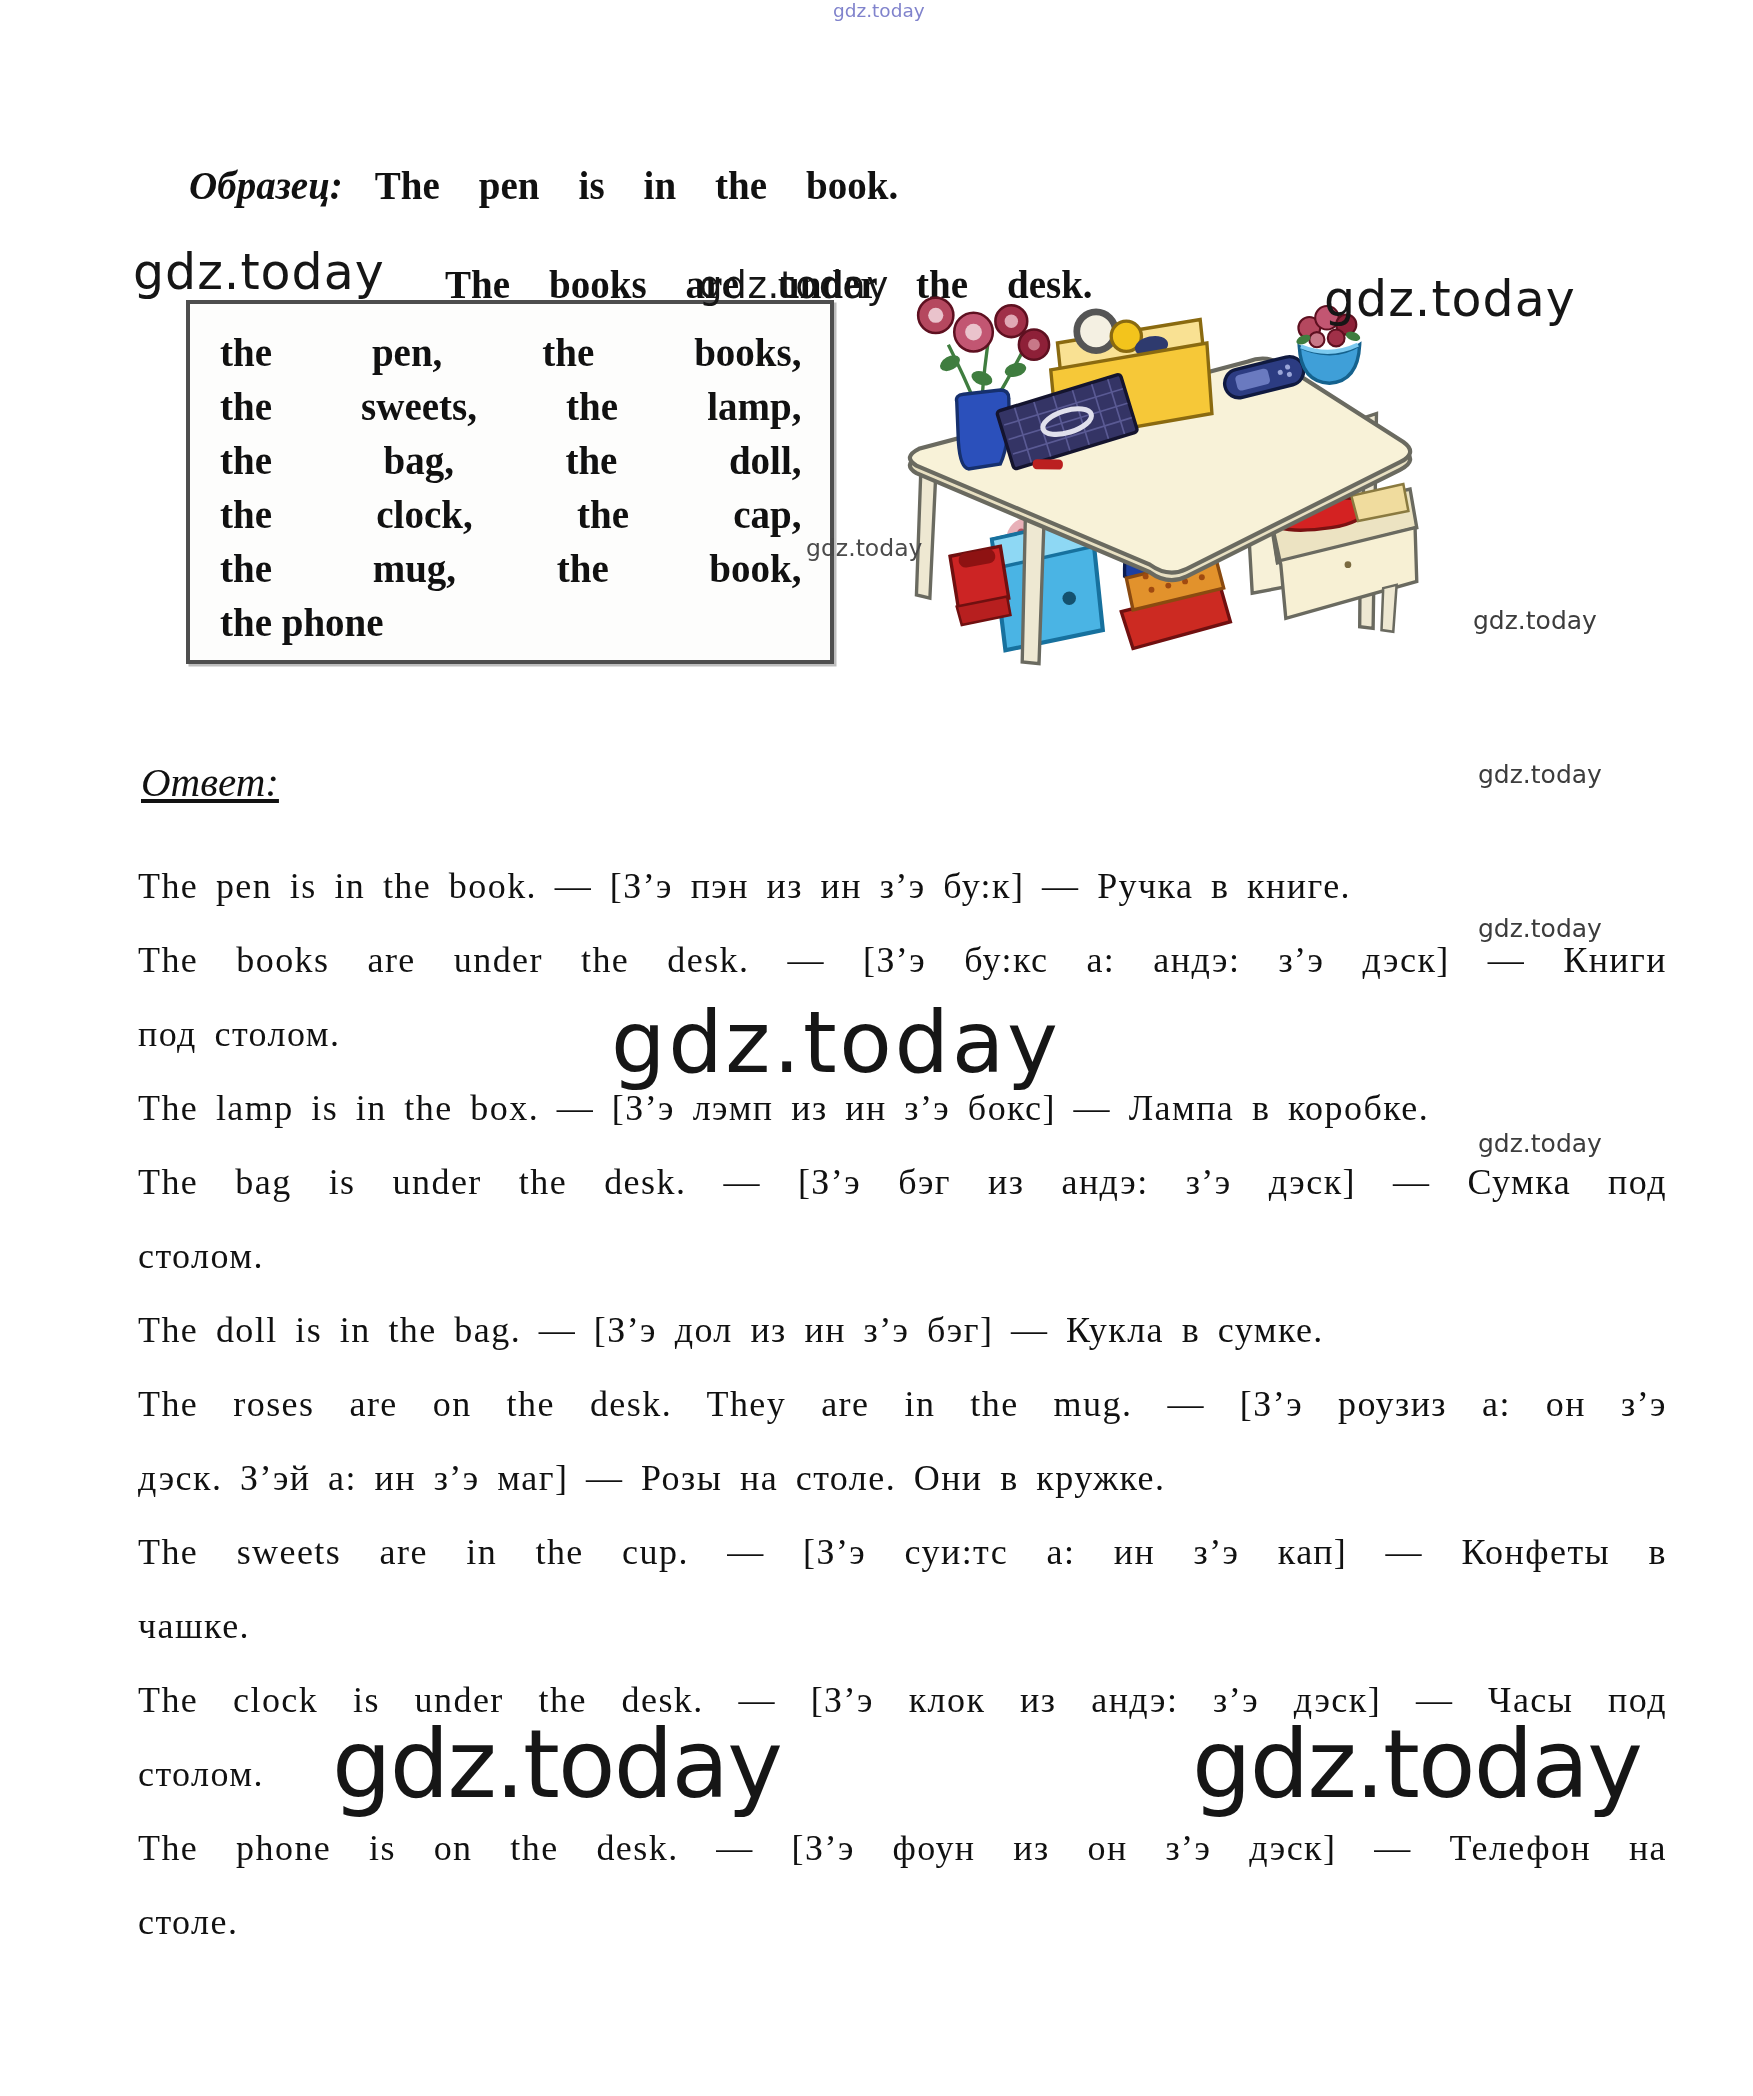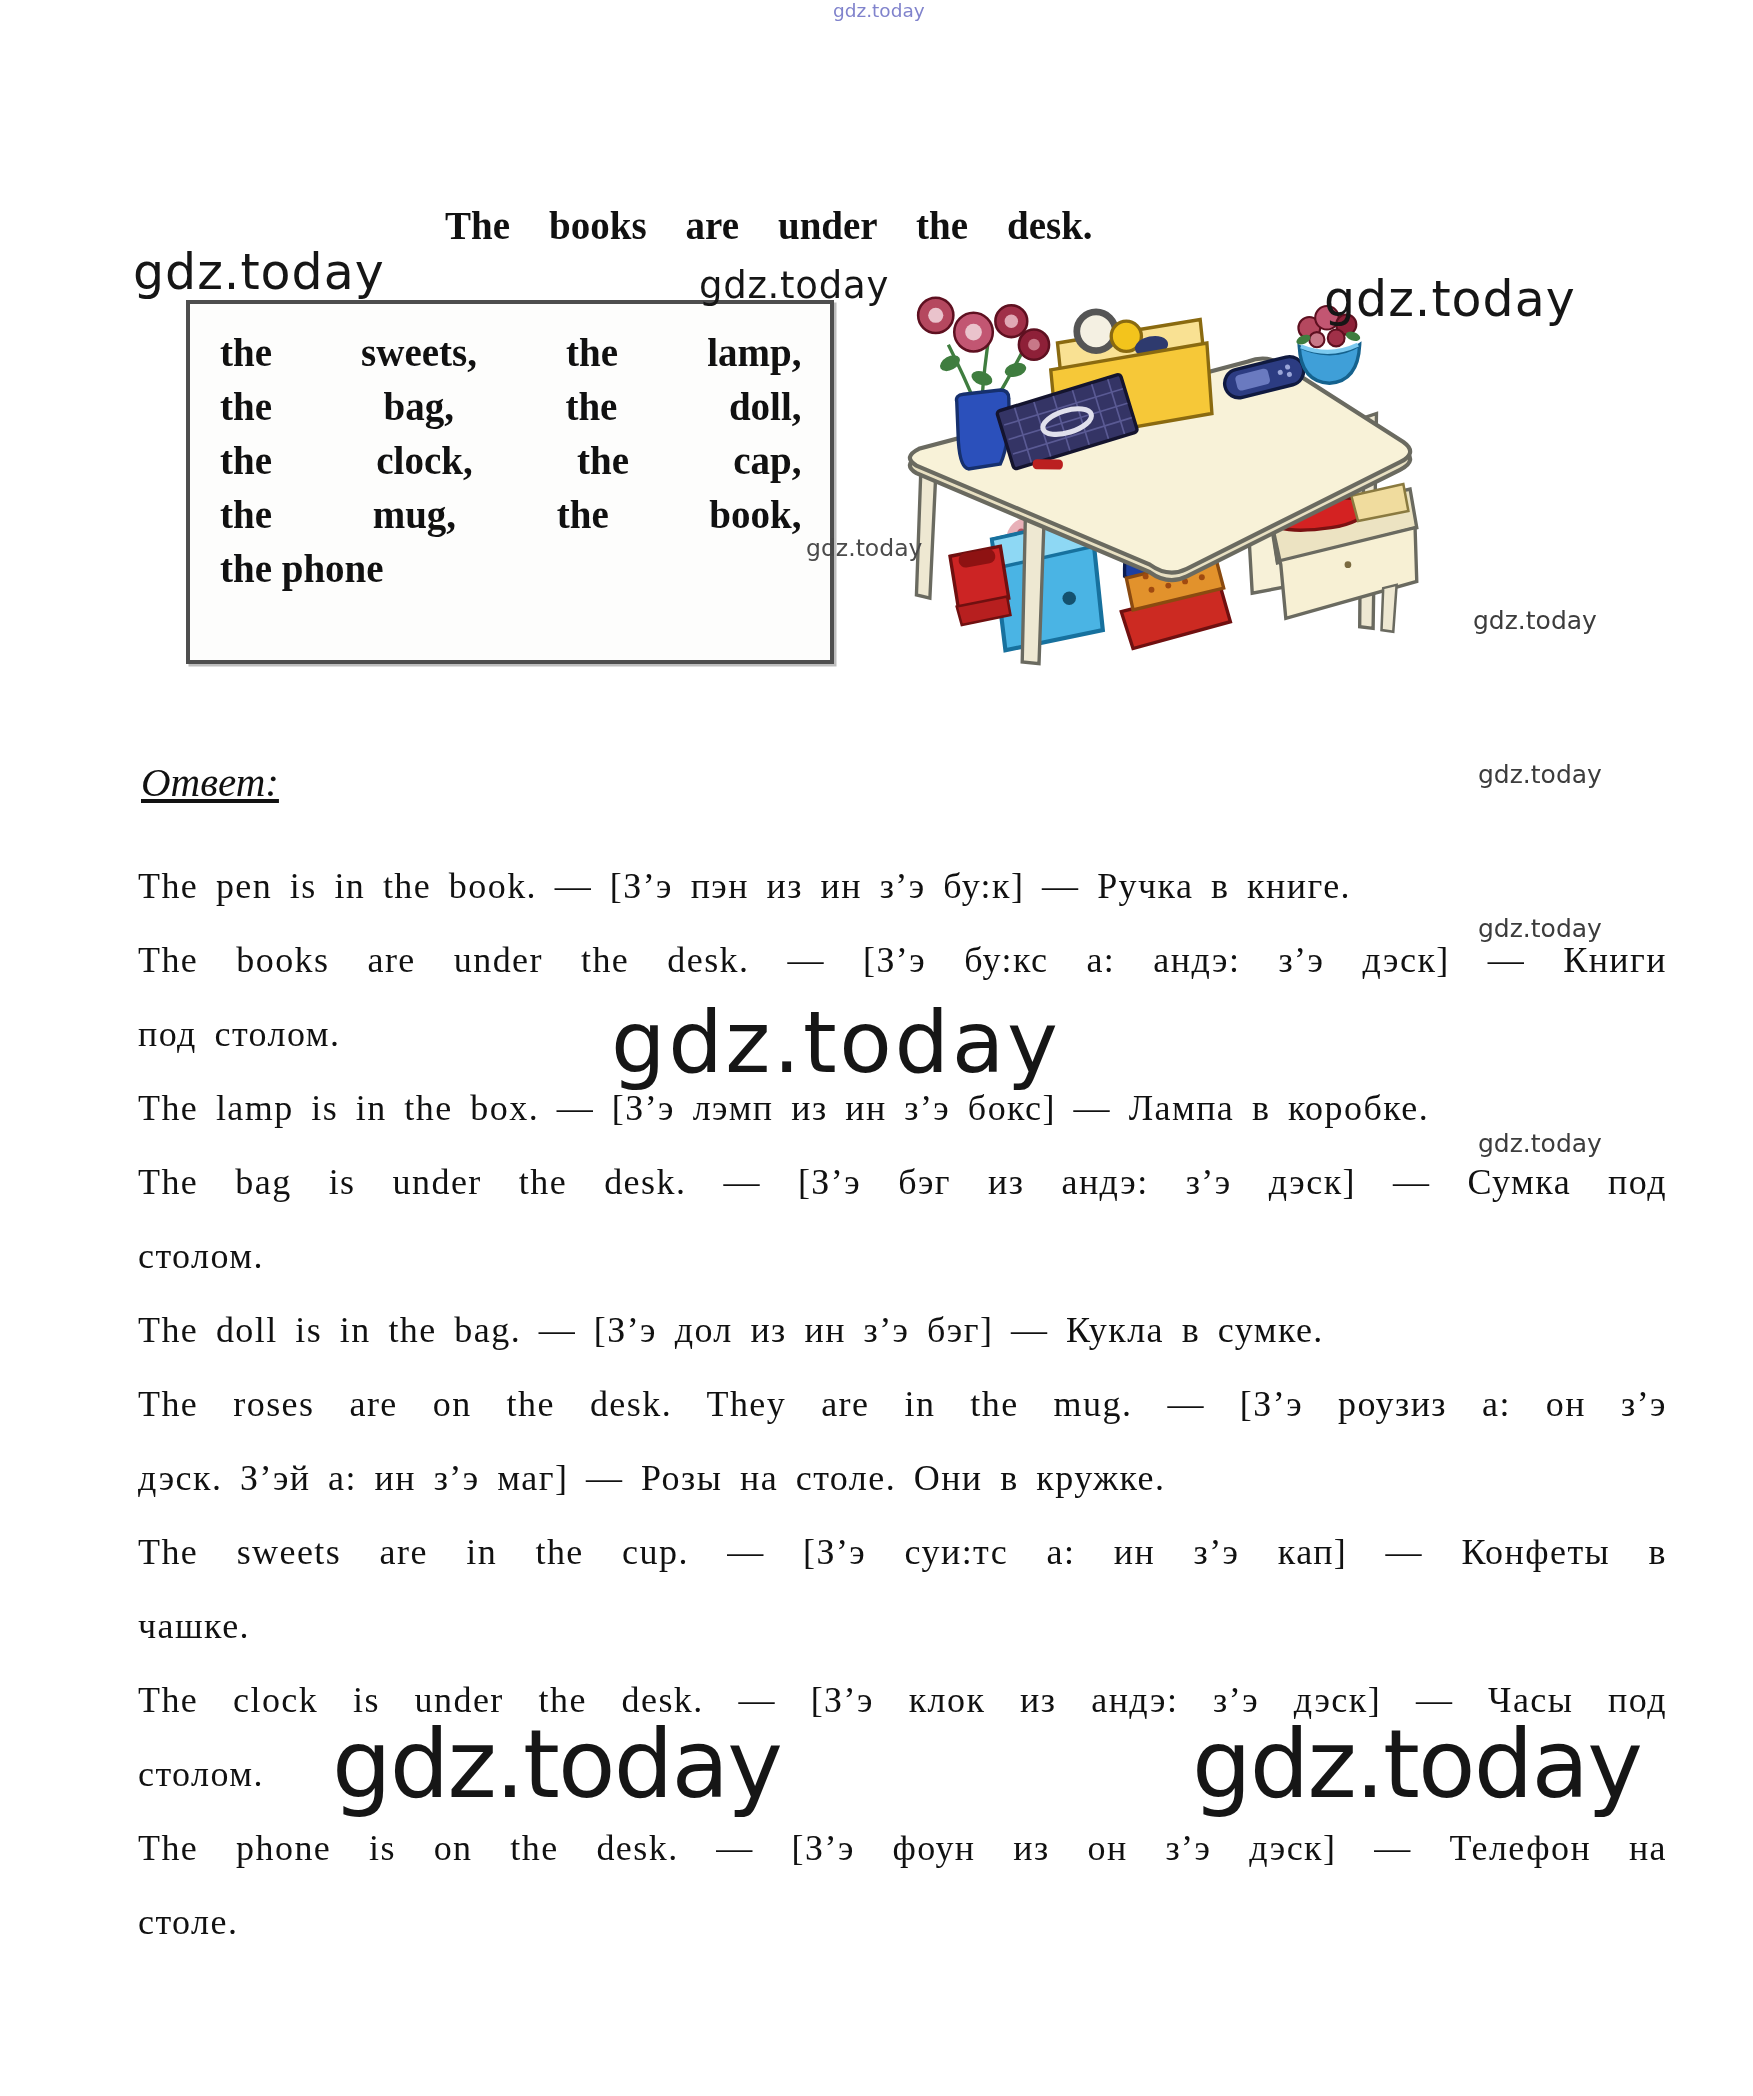--- a/index.html
+++ b/index.html
@@ -50,24 +50,28 @@
   <span class="wm small" style="left:806px;top:537px;font-size:23.5px;color:#4a4a4a;">gdz.today</span>
   <span class="wm small" style="left:1473px;top:608px;font-size:25px;">gdz.today</span>
   <span class="wm small" style="left:1478px;top:762px;font-size:25px;">gdz.today</span>
   <span class="wm small" style="left:1478px;top:916px;font-size:25px;">gdz.today</span>
   <span class="wm big" style="left:611px;top:999px;font-size:86px;letter-spacing:0.03em;">gdz.today</span>
   <span class="wm small" style="left:1478px;top:1131px;font-size:25px;">gdz.today</span>
   <span class="wm big" style="left:332px;top:1718px;font-size:94px;letter-spacing:-0.02em;">gdz.today</span>
   <span class="wm big" style="left:1192px;top:1718px;font-size:94px;letter-spacing:-0.02em;">gdz.today</span>
 
   <div id="sample">
+    <div class="s-line1">
+      <span class="s-label">Образец:</span><span class="s-text">The pen is in the book.</span>
+    </div>
     <div class="s-line2">The books are under the desk.</div>
   </div>
 
   <div id="wordbox">
+    <div class="bl">the pen, the books,</div>
     <div class="bl">the sweets, the lamp,</div>
     <div class="bl">the bag, the doll,</div>
     <div class="bl">the clock, the cap,</div>
     <div class="bl">the mug, the book,</div>
     <div class="bl last">the phone</div>
   </div>
 
   <svg id="desk-illustration" viewBox="0 0 760 500" xmlns="http://www.w3.org/2000/svg">
 
     <g>

